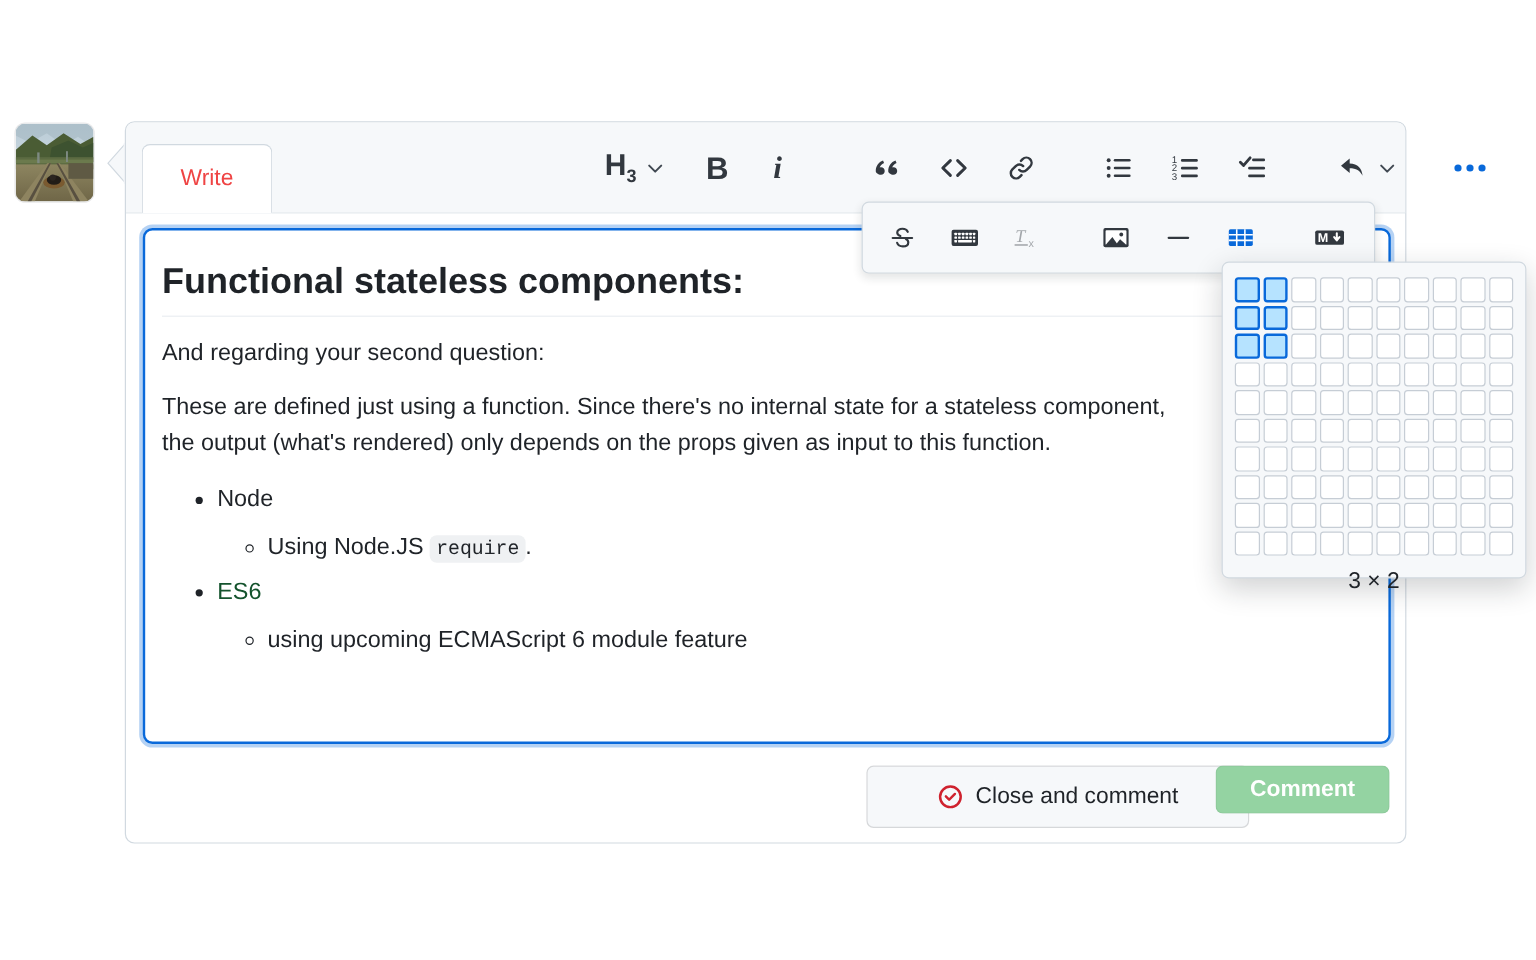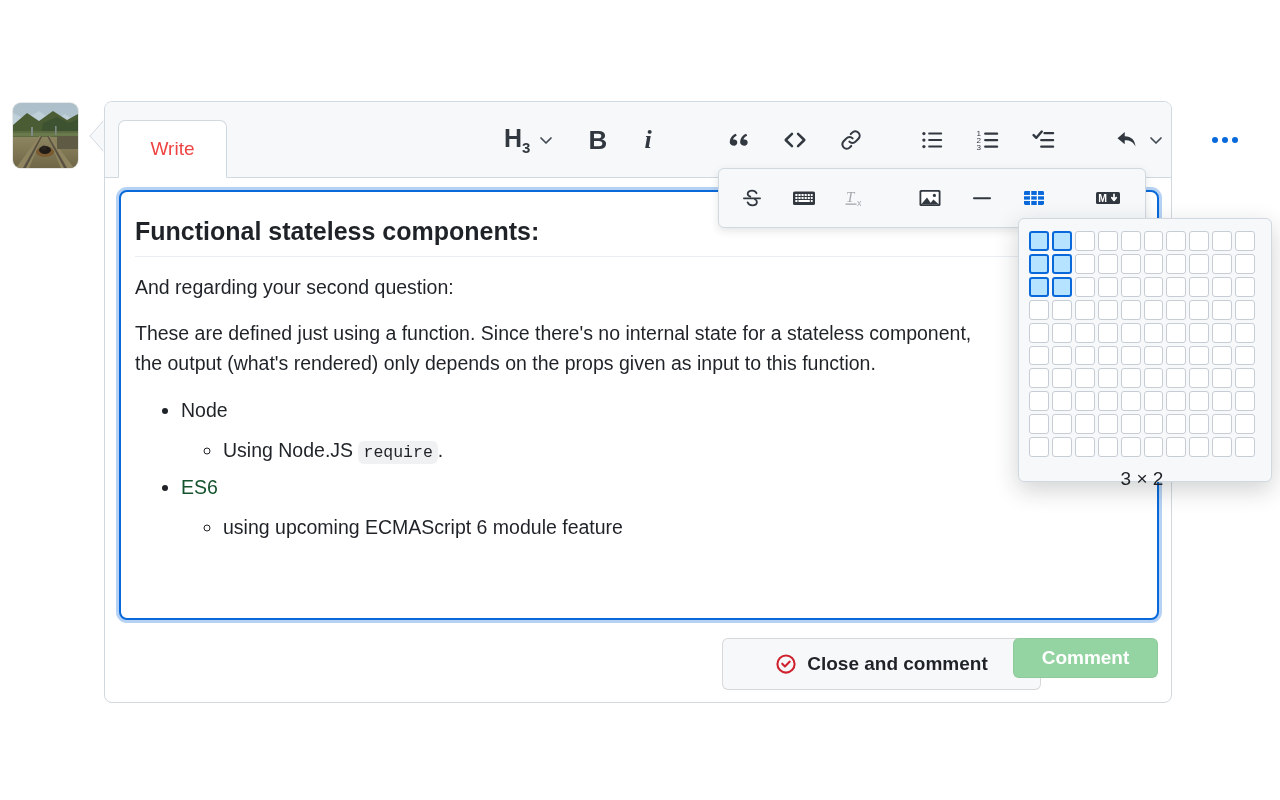--- a/index.html
+++ b/index.html
@@ -100,21 +100,21 @@
     background:#ffffff;
     border:2px solid #0969da;
     border-radius:8px;
     box-shadow:0 0 0 3px rgba(9,105,218,.30);
     box-sizing:border-box;
     overflow:hidden;
   }
   .doc{padding:24px 14px 0 14px;}
   .doc h3{
     margin:0 0 8px 0;
-    font-size:25px;line-height:1.25;font-weight:700;color:#1f2328;
+    font-size:30px;line-height:1.25;font-weight:700;color:#1f2328;
     padding-bottom:9px;
     border-bottom:1px solid #eaeef2;
   }
   .doc p{margin:16px 0 0 0;font-size:19.5px;line-height:1.52;color:#1f2328;}
   .doc ul{margin:14px 0 0 0;padding-left:46px;}
   .doc ul ul{margin:4px 0 0 0;padding-left:42px;list-style-type:circle;}
   .doc li{font-size:19.5px;line-height:1.85;color:#1f2328;}
   .doc code{
     font-family:"Liberation Mono","DejaVu Sans Mono",monospace;
     font-size:16.5px;background:#eff1f3;border-radius:6px;padding:2px 5px;
@@ -124,21 +124,21 @@
 
   
   .table-picker{
     position:absolute;left:1018px;top:218px;width:254px;height:264px;
     background:#f6f8fa;
     border:1px solid #d1d9e0;
     border-radius:6px;
     box-shadow:0 8px 24px rgba(27,31,36,.20);
     box-sizing:border-box;
     z-index:60;
-    padding:12px 16px 0 10px;
+    padding:12px 10px 0 10px;
   }
   .grid{
     display:grid;
     grid-template-columns:repeat(10,1fr);
     gap:3px;
   }
   .cell{
     width:100%;aspect-ratio:1/1;
     background:#ffffff;
     border:1px solid #c6cdd5;
@@ -156,21 +156,21 @@
   }
 
   
   .btn-close{
     position:absolute;left:722px;top:638px;width:319px;height:52px;
     background:#f6f8fa;
     border:1px solid rgba(31,35,40,.15);
     border-radius:6px;
     box-sizing:border-box;
     display:flex;align-items:center;justify-content:center;gap:10px;
-    font-size:19px;font-weight:700;color:#1f2328;
+    font-size:19px;font-weight:400;color:#1f2328;
     cursor:pointer;
   }
   .btn-comment{
     position:absolute;left:1013px;top:638px;width:145px;height:40px;
     background:#94d3a2;
     border:1px solid rgba(31,35,40,.05);
     border-radius:6px;
     box-sizing:border-box;
     display:flex;align-items:center;justify-content:center;
     font-size:19px;font-weight:700;color:#ffffff;

